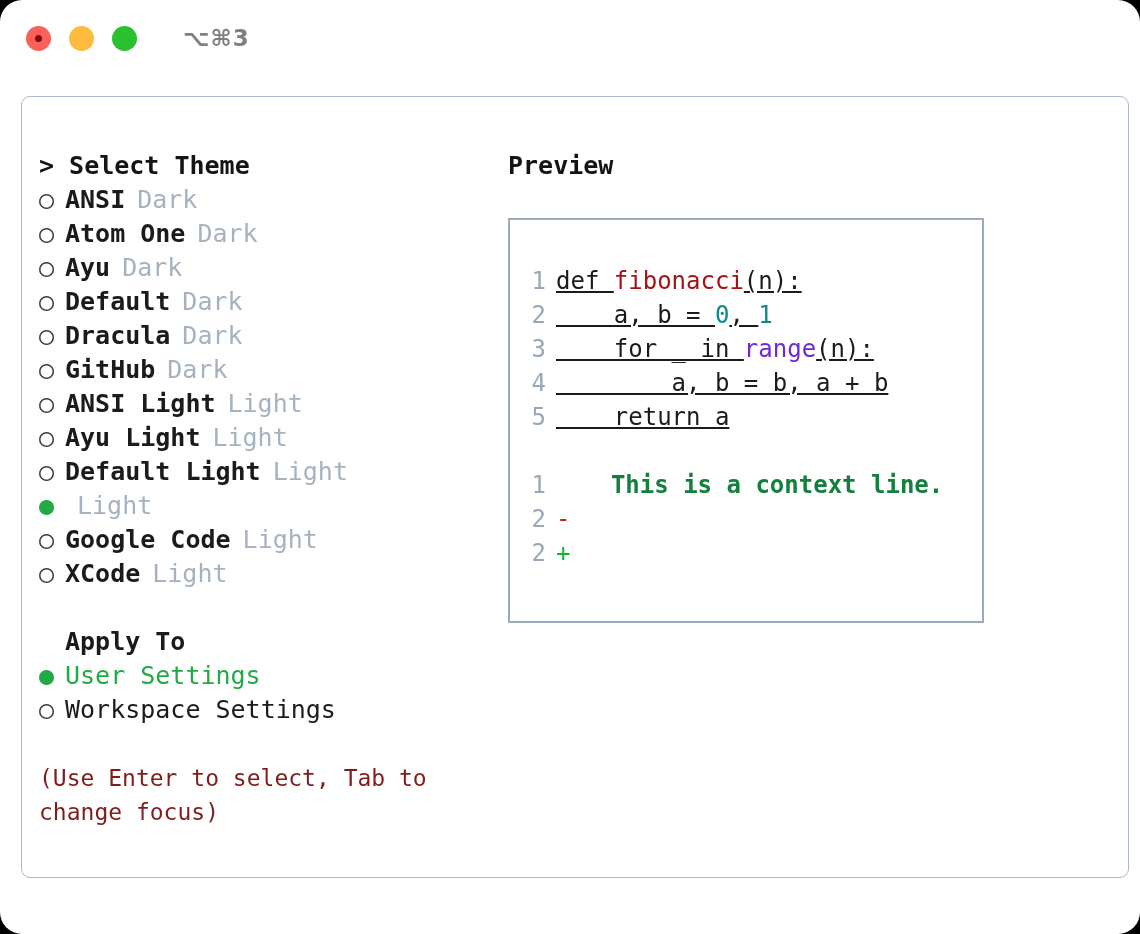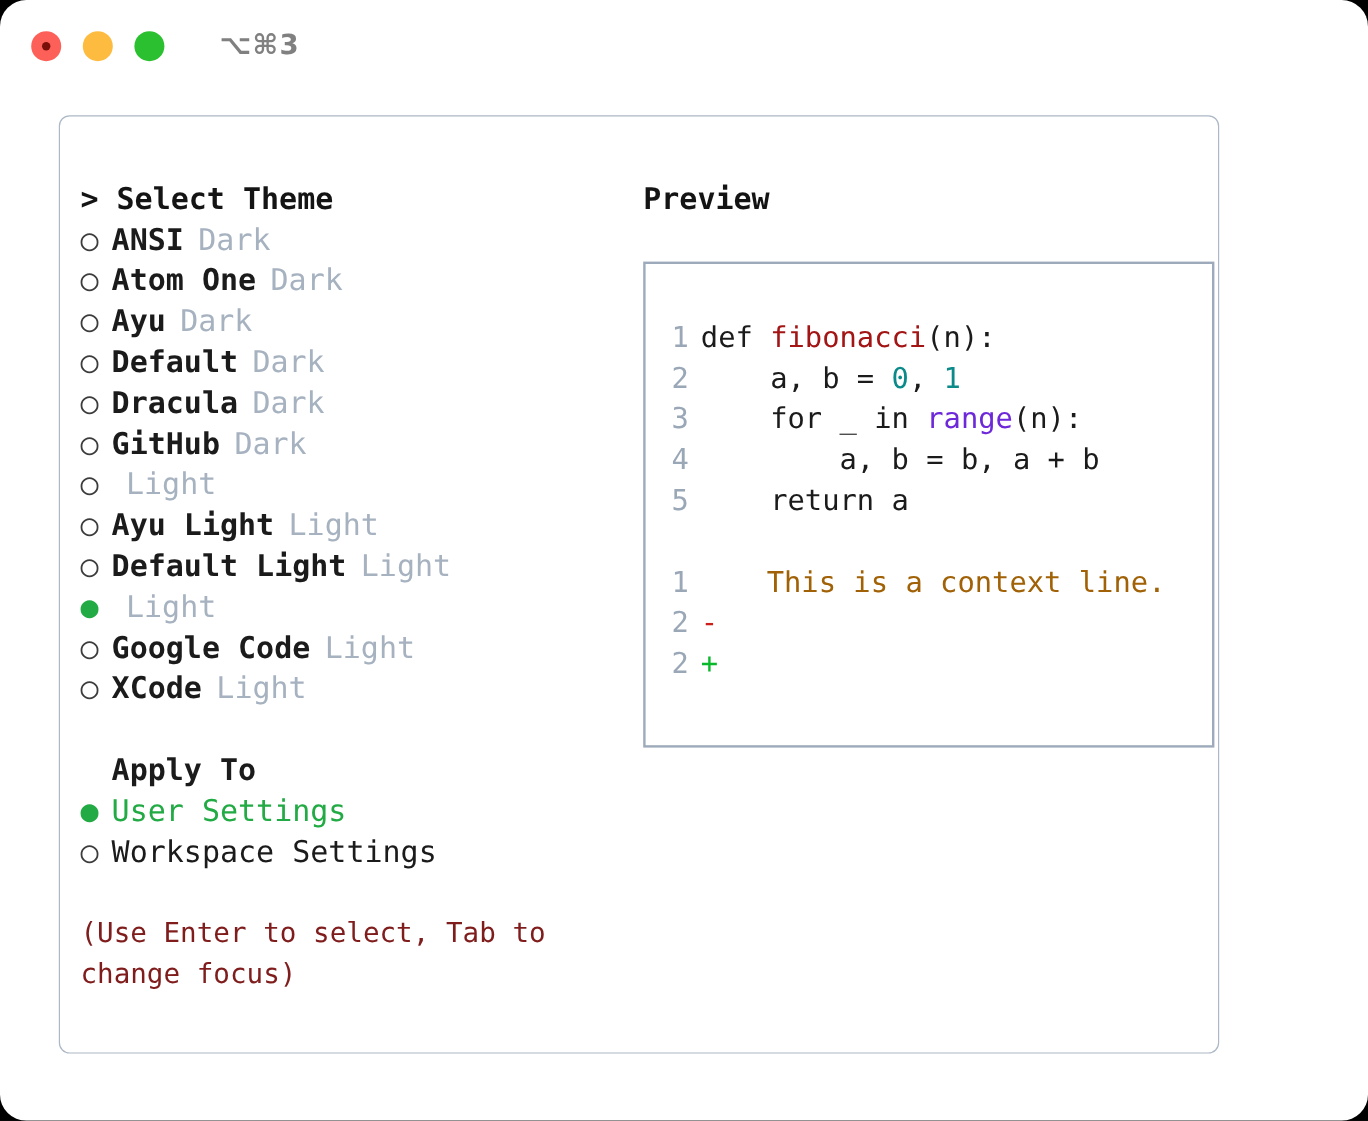--- a/index.html
+++ b/index.html
@@ -61,27 +61,26 @@
     font-weight: 700;
     color: #808080;
     letter-spacing: 1px;
   }
 
   
   .panel {
     position: absolute;
     left: 21px;
     top: 96px;
-    width: 967px;
+    width: 1108px;
     height: 782px;
     border: 1.5px solid #adb8c6;
     border-radius: 9px;
     box-sizing: border-box;
     background: #ffffff;
-    margin-left: 28px;
   }
   .panel-inner {
     position: absolute;
     left: 0; top: 0;
     width: 100%;
     height: 100%;
     display: flex;
   }
   .col-left {
     width: 480px;
@@ -187,28 +186,28 @@
     white-space: pre;
   }
   .gutter {
     width: 46px;
     flex: 0 0 46px;
     text-align: right;
     color: #9aa7b6;
     padding-right: 10px;
     box-sizing: border-box;
   }
-  .code-text { color: #1b1b1b; }
+  .code-text { color: #1b1b1b; text-decoration: underline; }
   .blank-line { height: 34px; }
 
   .tok-fn   { color: #a31515; text-align: right; }
   .tok-num  { color: #0b8a8a; }
   .tok-call { color: #6d28d9; }
 
-  .diff-ctx { color: #a16207; }
+  .diff-ctx { color: #15803d; font-weight: bold; }
   .diff-del { color: #cc1f1a; }
   .diff-add { color: #0ab82b; }
 </style>
 </head>
 <body>
 
 <div class="window">
 
   <div class="titlebar">
     <div class="traffic">
@@ -226,21 +225,21 @@
 
         <div class="heading">&gt; Select Theme</div>
 
         <div class="list" id="theme-list">
             <div class="row"><span class="bullet bullet-off">○</span><span class="label">ANSI</span><span class="badge">Dark</span></div>
             <div class="row"><span class="bullet bullet-off">○</span><span class="label">Atom One</span><span class="badge">Dark</span></div>
             <div class="row"><span class="bullet bullet-off">○</span><span class="label">Ayu</span><span class="badge">Dark</span></div>
             <div class="row"><span class="bullet bullet-off">○</span><span class="label">Default</span><span class="badge">Dark</span></div>
             <div class="row"><span class="bullet bullet-off">○</span><span class="label">Dracula</span><span class="badge">Dark</span></div>
             <div class="row"><span class="bullet bullet-off">○</span><span class="label">GitHub</span><span class="badge">Dark</span></div>
-            <div class="row"><span class="bullet bullet-off">○</span><span class="badge">Light</span></div>
+            <div class="row"><span class="bullet bullet-off">○</span><span class="label">ANSI Light</span><span class="badge">Light</span></div>
             <div class="row"><span class="bullet bullet-off">○</span><span class="label">Ayu Light</span><span class="badge">Light</span></div>
             <div class="row"><span class="bullet bullet-off">○</span><span class="label">Default Light</span><span class="badge">Light</span></div>
             <div class="row"><span class="bullet bullet-on">●</span><span class="badge">Light</span></div>
             <div class="row"><span class="bullet bullet-off">○</span><span class="label">Google Code</span><span class="badge">Light</span></div>
             <div class="row"><span class="bullet bullet-off">○</span><span class="label">XCode</span><span class="badge">Light</span></div>
           </div>
 
         <div class="spacer"></div>
 
         <div class="section-title">Apply To</div>

